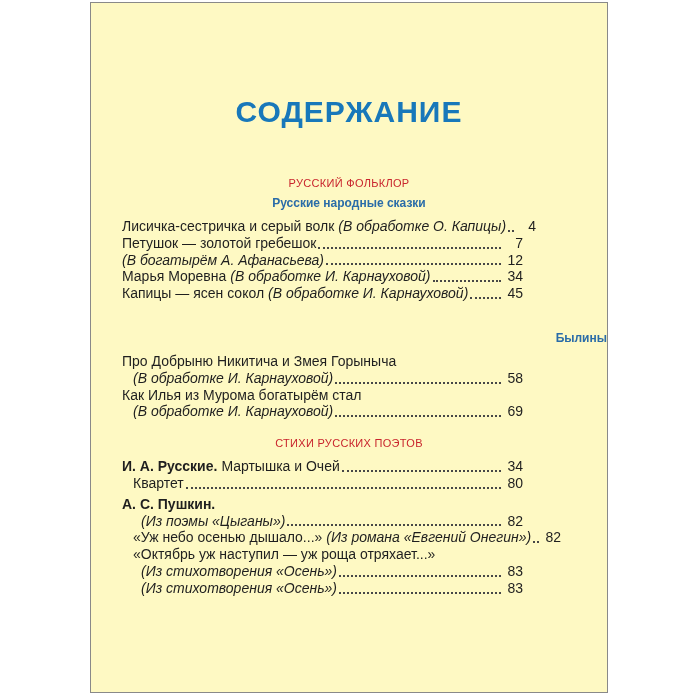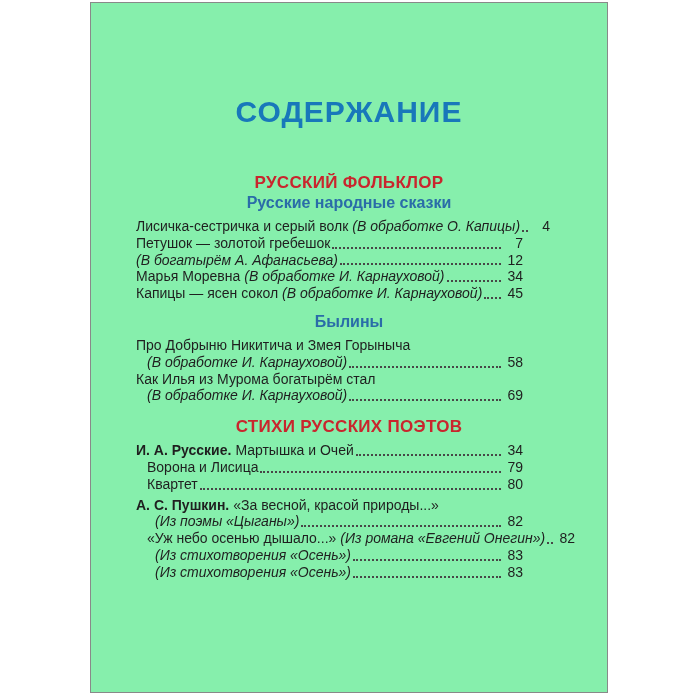--- a/index.html
+++ b/index.html
@@ -18,52 +18,52 @@
     overflow: hidden;
   }
   .page-box {
     position: absolute;
     left: 90px;
     top: 2px;
     width: 518px;
     height: 691px;
     box-sizing: border-box;
     border: 1.5px solid #898989;
-    background: #86efac;
+    background: #fef9c3;
     overflow: hidden;
   }
   .title {
     margin-top: 92px;
     text-align: center;
     font-size: 30px;
     line-height: 34px;
     font-weight: bold;
     color: #1878ba;
     letter-spacing: 1px;
   }
   .section-heading {
     text-align: center;
-    font-weight: bold;
-    font-size: 17px;
+    font-weight: normal;
+    font-size: 11px;
     line-height: 20px;
     color: #c9252d;
     letter-spacing: 0.3px;
     margin-top: 13px;
   }
   .toc > .section-heading:first-child { margin-top: 44px; }
   .sub-heading {
     text-align: center;
     font-weight: bold;
-    font-size: 16px;
+    font-size: 12px;
     line-height: 20px;
     color: #2a6ca8;
     margin-top: 0;
   }
-  .entries { margin: 5px 84px 0 45px; }
-  .entries + .sub-heading { margin-top: 10px; }
+  .entries { margin: 5px 84px 0 31px; }
+  .entries + .sub-heading { margin-top: 26px; text-align: right; }
   .entry {
     display: flex;
     align-items: baseline;
     font-size: 14px;
     line-height: 16.8px;
     color: #1f1f1f;
     white-space: nowrap;
   }
   .entry.gap { margin-top: 4px; }
   .entry.ind1 { padding-left: 11px; }
@@ -140,43 +140,40 @@
         </div>
         <div class="section-heading">СТИХИ РУССКИХ ПОЭТОВ</div>
         <div class="entries">
           <div class="entry gap">
             <span class="author">И. А. Русские.</span>
             <span class="t">Мартышка и Очей</span>
             <span class="leader"></span>
             <span class="page-num">34</span>
           </div>
           <div class="entry ind1">
-            <span class="t">Ворона и Лисица</span>
-            <span class="leader"></span>
-            <span class="page-num">79</span>
-          </div>
-          <div class="entry ind1">
             <span class="t">Квартет</span>
             <span class="leader"></span>
             <span class="page-num">80</span>
           </div>
           <div class="entry gap">
             <span class="author">А. С. Пушкин.</span>
-            <span class="t">«За весной, красой природы...»</span>
           </div>
           <div class="entry ind2">
             <span class="note">(Из поэмы «Цыганы»)</span>
             <span class="leader"></span>
             <span class="page-num">82</span>
           </div>
           <div class="entry ind1">
             <span class="t">«Уж небо осенью дышало...»</span>
             <span class="note">(Из романа «Евгений Онегин»)</span>
             <span class="leader"></span>
             <span class="page-num">82</span>
+          </div>
+          <div class="entry ind1">
+            <span class="t">«Октябрь уж наступил — уж роща отряхает...»</span>
           </div>
           <div class="entry ind2">
             <span class="note">(Из стихотворения «Осень»)</span>
             <span class="leader"></span>
             <span class="page-num">83</span>
           </div>
           <div class="entry ind2">
             <span class="note">(Из стихотворения «Осень»)</span>
             <span class="leader"></span>
             <span class="page-num">83</span>

